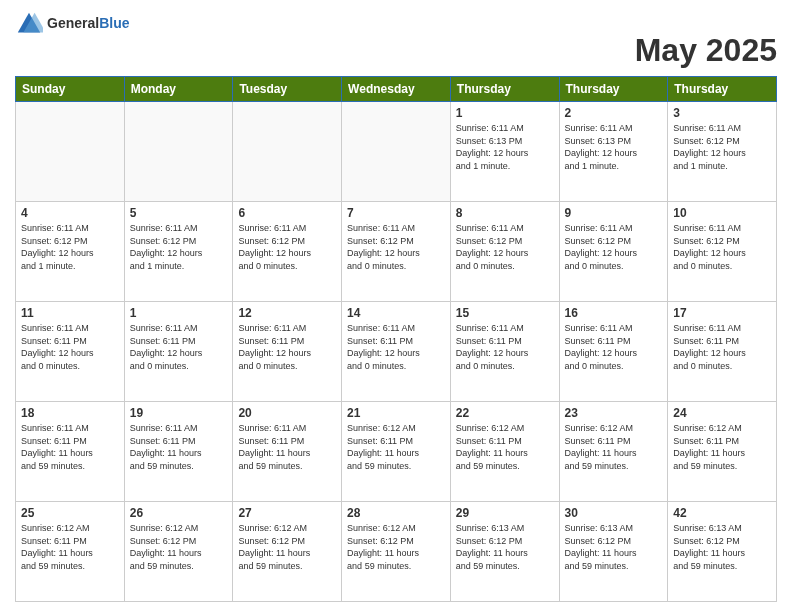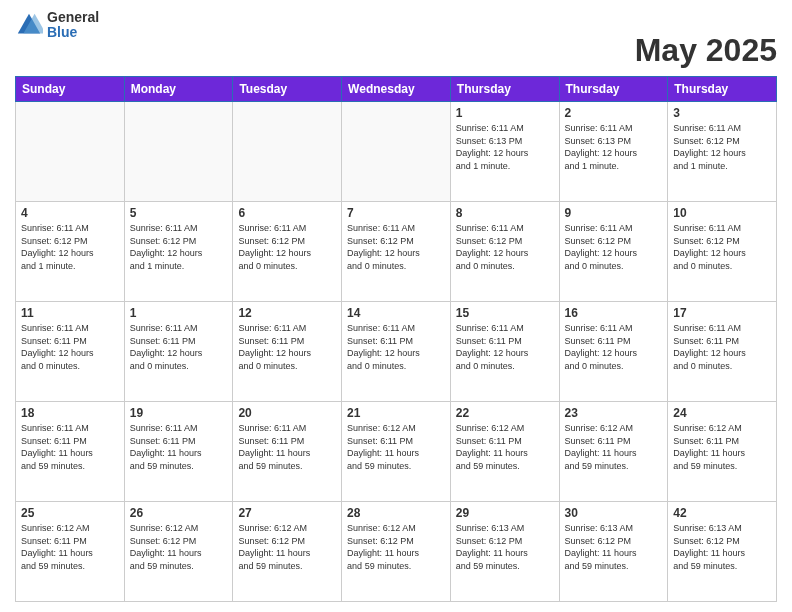--- a/index.html
+++ b/index.html
@@ -23,21 +23,21 @@
       align-items: flex-start;
       margin-bottom: 8px;
     }
     .logo {
       display: flex;
       align-items: center;
       gap: 4px;
     }
     .logo-text {
       display: flex;
-      flex-direction: column;
+      flex-direction: row;
       line-height: 1.1;
     }
     .logo-general {
       font-size: 14px;
       font-weight: bold;
       color: #333;
     }
     .logo-blue {
       font-size: 14px;
       font-weight: bold;
@@ -62,21 +62,21 @@
       color: #555;
     }
     .calendar {
       flex: 1;
       border: 1px solid #ccc;
       border-collapse: collapse;
       width: 100%;
       table-layout: fixed;
     }
     .calendar th {
-      background: #6d28d9;
+      background: #4d7c0f;
       color: #fff;
       text-align: left;
       padding: 5px 6px;
       font-size: 12px;
       font-weight: bold;
       border: 1px solid #2a6db5;
     }
     .calendar td {
       vertical-align: top;
       padding: 4px 5px;

